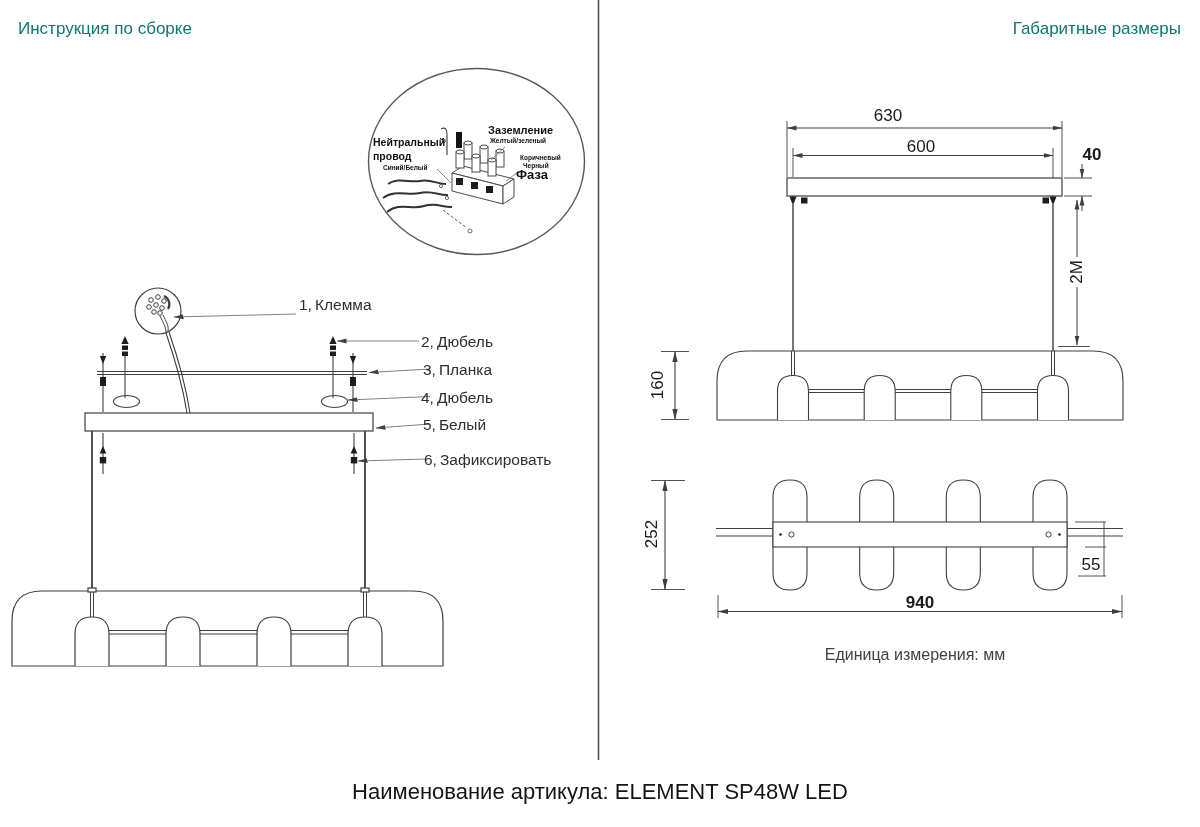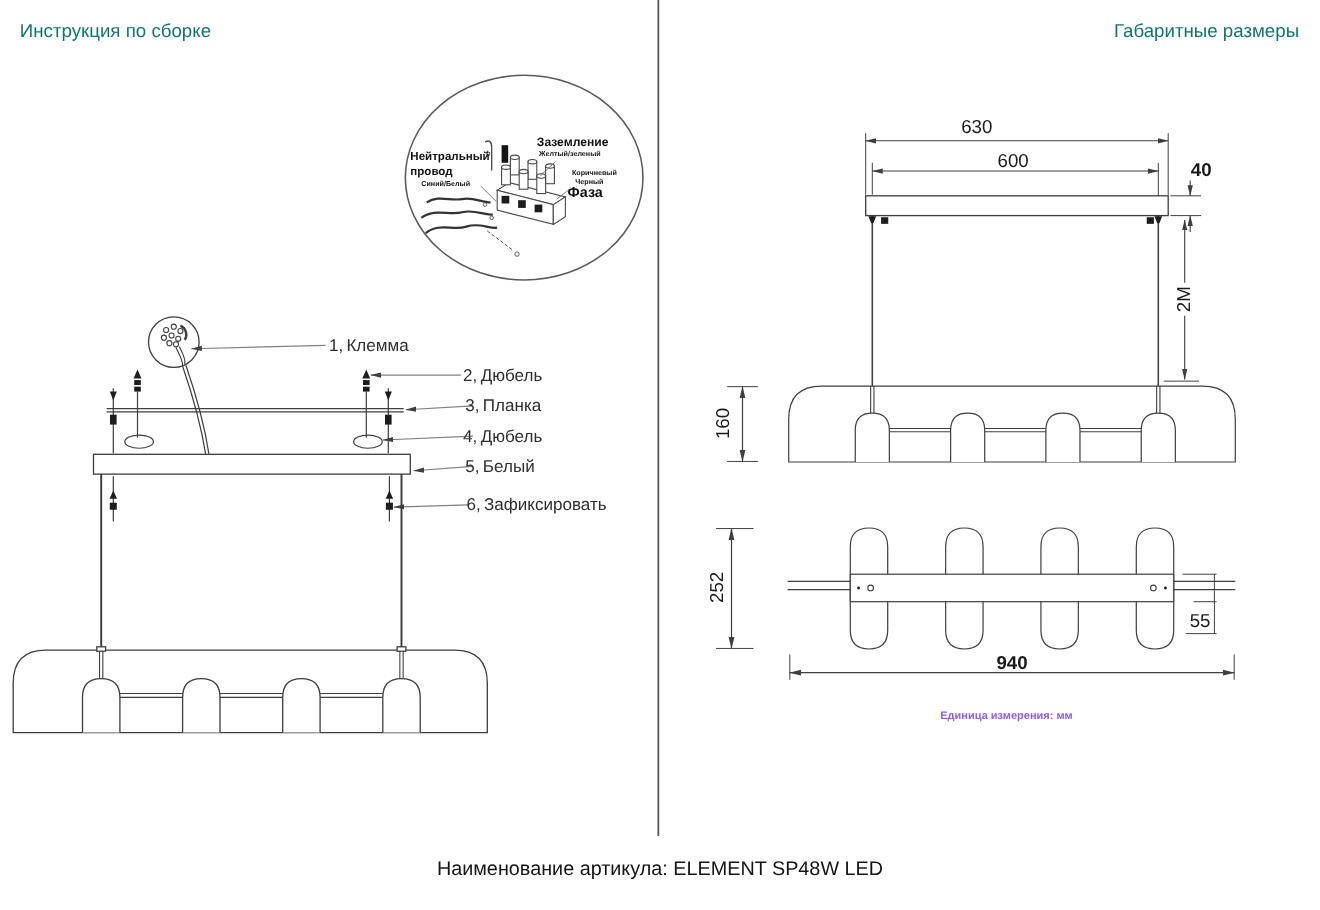--- a/index.html
+++ b/index.html
@@ -6,22 +6,22 @@
   .canvas{position:relative;width:1200px;height:827px;background:#fff;overflow:hidden;
           font-family:"Liberation Sans","DejaVu Sans",sans-serif;color:#1c1c1c;}
   .canvas svg{position:absolute;left:0;top:0;}
   .txt{position:absolute;white-space:nowrap;}
   .title{font-size:17px;color:#0f766e;}
   .callout{font-size:15.5px;color:#2e2e2e;}
   .callout .num{margin-right:3px;}
   .dim{font-size:17px;color:#1a1a1a;text-align:center;}
   .rot{transform:rotate(-90deg);transform-origin:center center;}
   .wir{color:#111;font-weight:bold;}
-  .units{font-size:10px;font-weight:700;color:#8b5cf6;text-align:center;}
-  .footer{left:0;width:1200px;text-align:center;font-size:18px;color:#141414;}
+  .units{font-size:16px;font-weight:400;color:#404040;text-align:center;}
+  .footer{left:0;width:1200px;text-align:center;font-size:22px;color:#141414;}
 </style>
 </head>
 <body>
 
 <div class="canvas">
 
 <svg width="1200" height="827" viewBox="0 0 1200 827">
   <defs>
     <marker id="arw" viewBox="0 0 10 6" refX="9.5" refY="3" markerWidth="10" markerHeight="6" orient="auto-start-reverse">
       <path d="M0,0.6 L10,3 L0,5.4 Z" fill="#3f3f3f"></path>
@@ -256,21 +256,21 @@
     <line x1="1075" y1="522" x2="1106" y2="522" stroke-width="0.9"></line>
     <line x1="1085" y1="547" x2="1106" y2="547" stroke-width="0.9"></line>
     <line x1="1104" y1="522" x2="1104" y2="576" stroke-width="0.9"></line>
     <line x1="1078" y1="576" x2="1106" y2="576" stroke-width="0.9"></line>
   </g>
 </svg>
 
 <div class="txt title" style="left:18px;top:19px;">Инструкция по сборке</div>
 <div class="txt title" style="right:19px;top:19px;">Габаритные размеры</div>
 
-<div class="txt callout" style="left:299px;top:306px;"><span class="num">1,</span><span>Клемма</span></div>
+<div class="txt callout" style="left:299px;top:296px;"><span class="num">1,</span><span>Клемма</span></div>
 <div class="txt callout" style="left:421px;top:333px;"><span class="num">2,</span><span>Дюбель</span></div>
 <div class="txt callout" style="left:423px;top:361px;"><span class="num">3,</span><span>Планка</span></div>
 <div class="txt callout" style="left:421px;top:389px;"><span class="num">4,</span><span>Дюбель</span></div>
 <div class="txt callout" style="left:423px;top:416px;"><span class="num">5,</span><span>Белый</span></div>
 <div class="txt callout" style="left:424px;top:451px;"><span class="num">6,</span><span>Зафиксировать</span></div>
 
 <div class="txt wir" style="left:373px;top:136px;width:82px;font-size:10.5px;line-height:1.3;white-space:normal;">Нейтральный провод</div>
 <div class="txt wir" style="left:383px;top:164px;font-size:6.5px;">Синий/Белый</div>
 <div class="txt wir" style="left:488px;top:124px;font-size:11px;">Заземление</div>
 <div class="txt wir" style="left:490px;top:137px;font-size:6.5px;">Желтый/зеленый</div>

